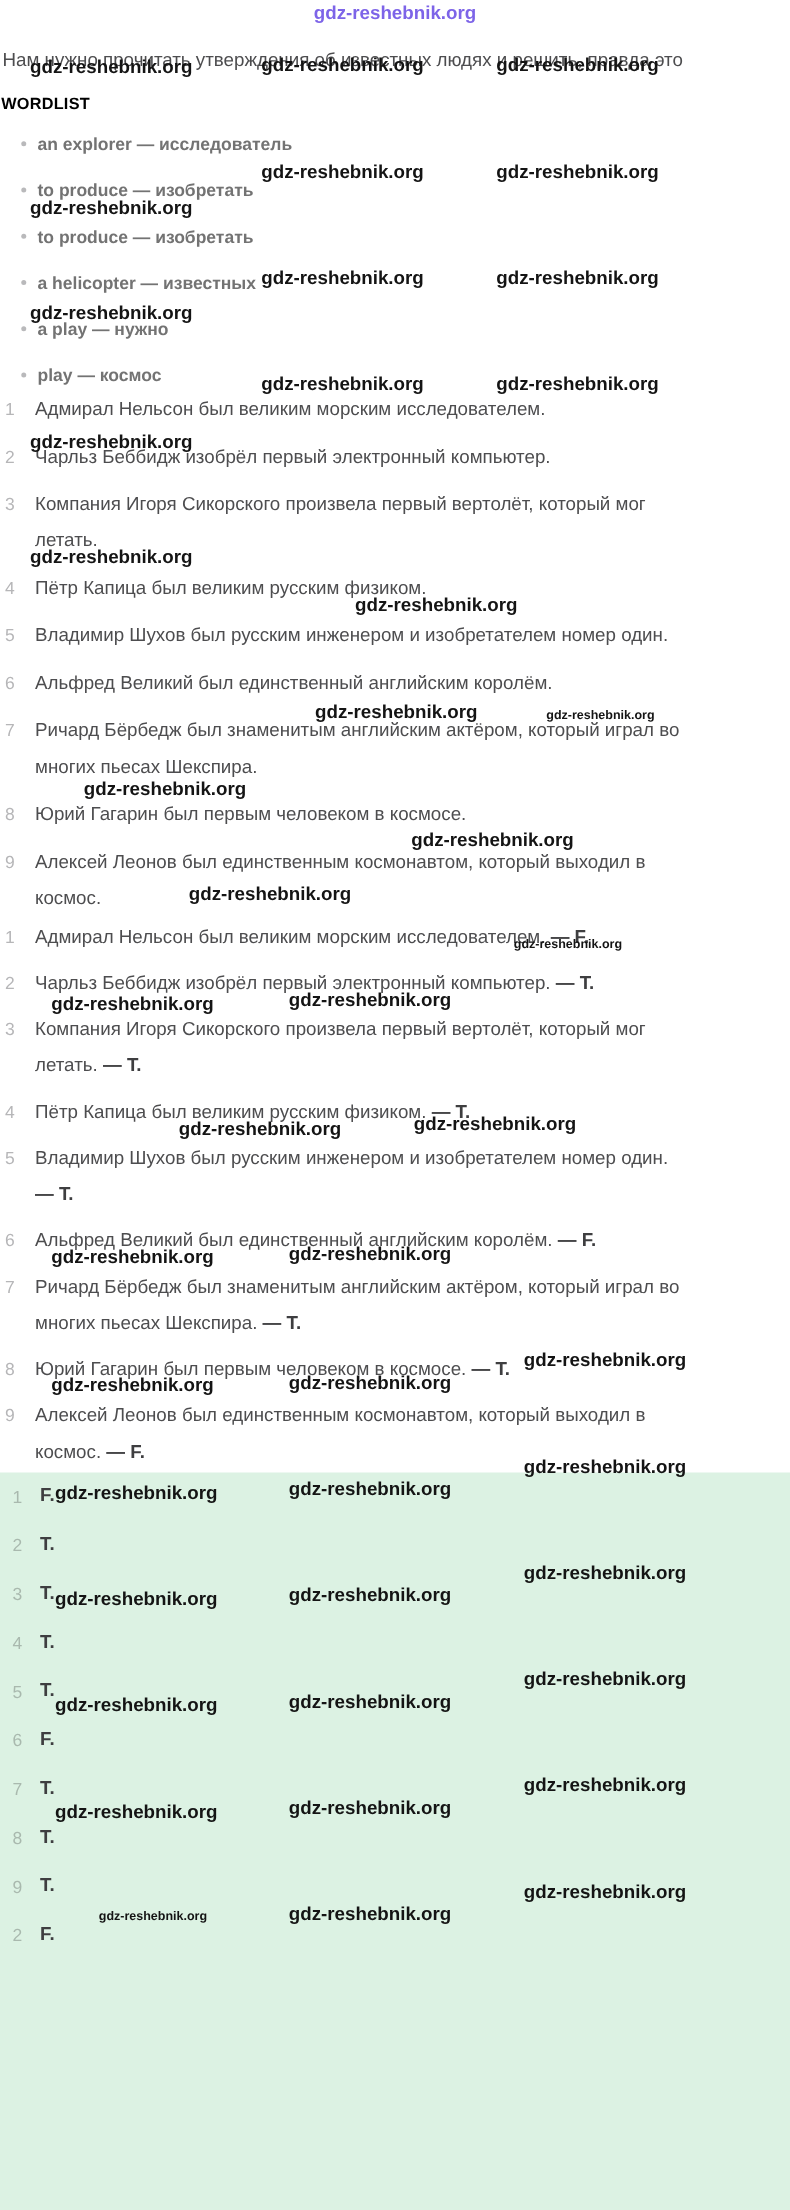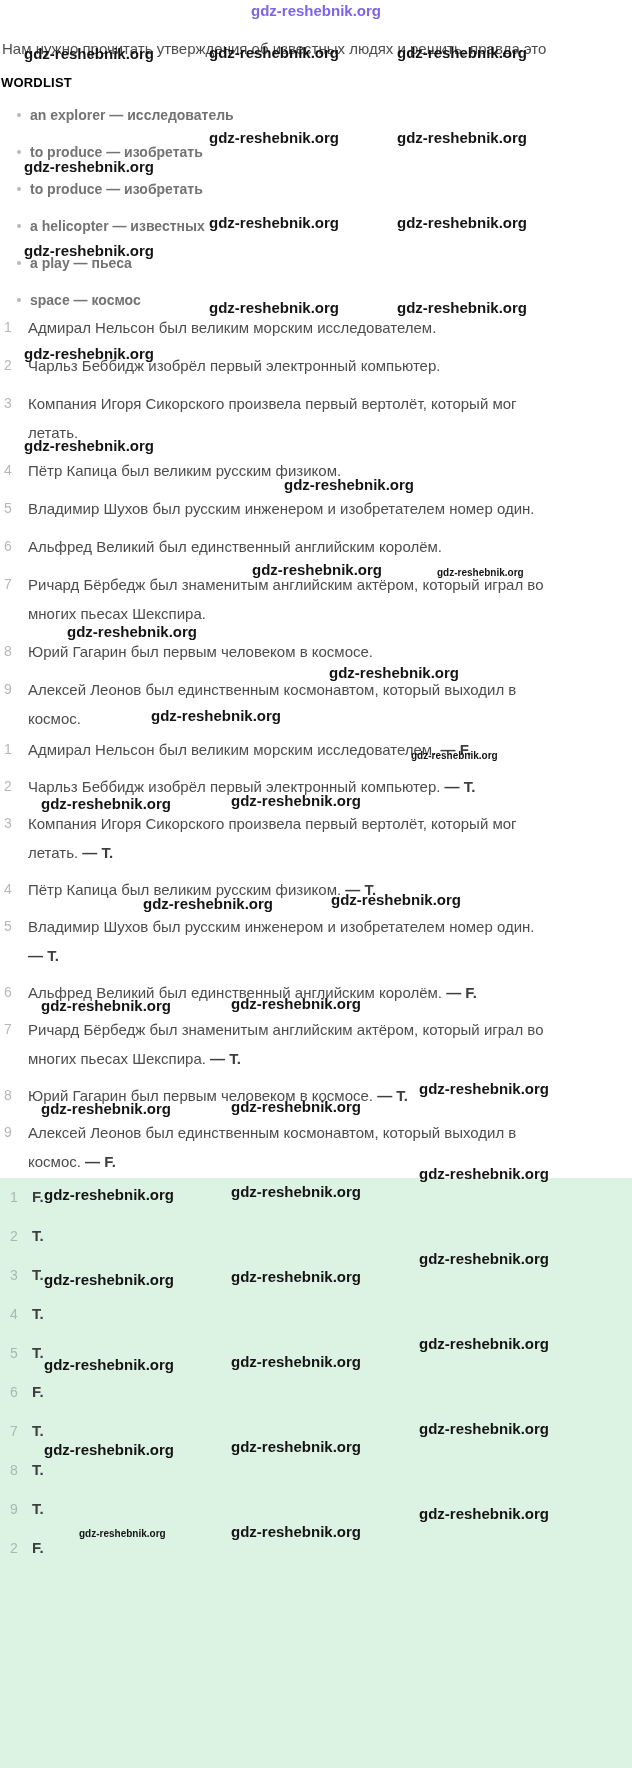--- a/index.html
+++ b/index.html
@@ -62,26 +62,26 @@
     <span>to produce — изобретать</span>
   </li>
 
   <li>
     <span class="bullet"></span>
     <span>a helicopter — известных</span>
   </li>
 
   <li>
     <span class="bullet"></span>
-    <span>a play — пьеса</span>
-  </li>
-
-  <li>
-    <span class="bullet"></span>
-    <span>space — космос</span>
+    <span>a play — нужно</span>
+  </li>
+
+  <li>
+    <span class="bullet"></span>
+    <span>play — космос</span>
   </li>
 </ul>
 
   <div class="list statements" id="statements">
   <div class="item">
     <span class="num">1</span>
     <span class="txt">Адмирал Нельсон был великим морским исследователем.</span>
   </div>
 
   <div class="item">

